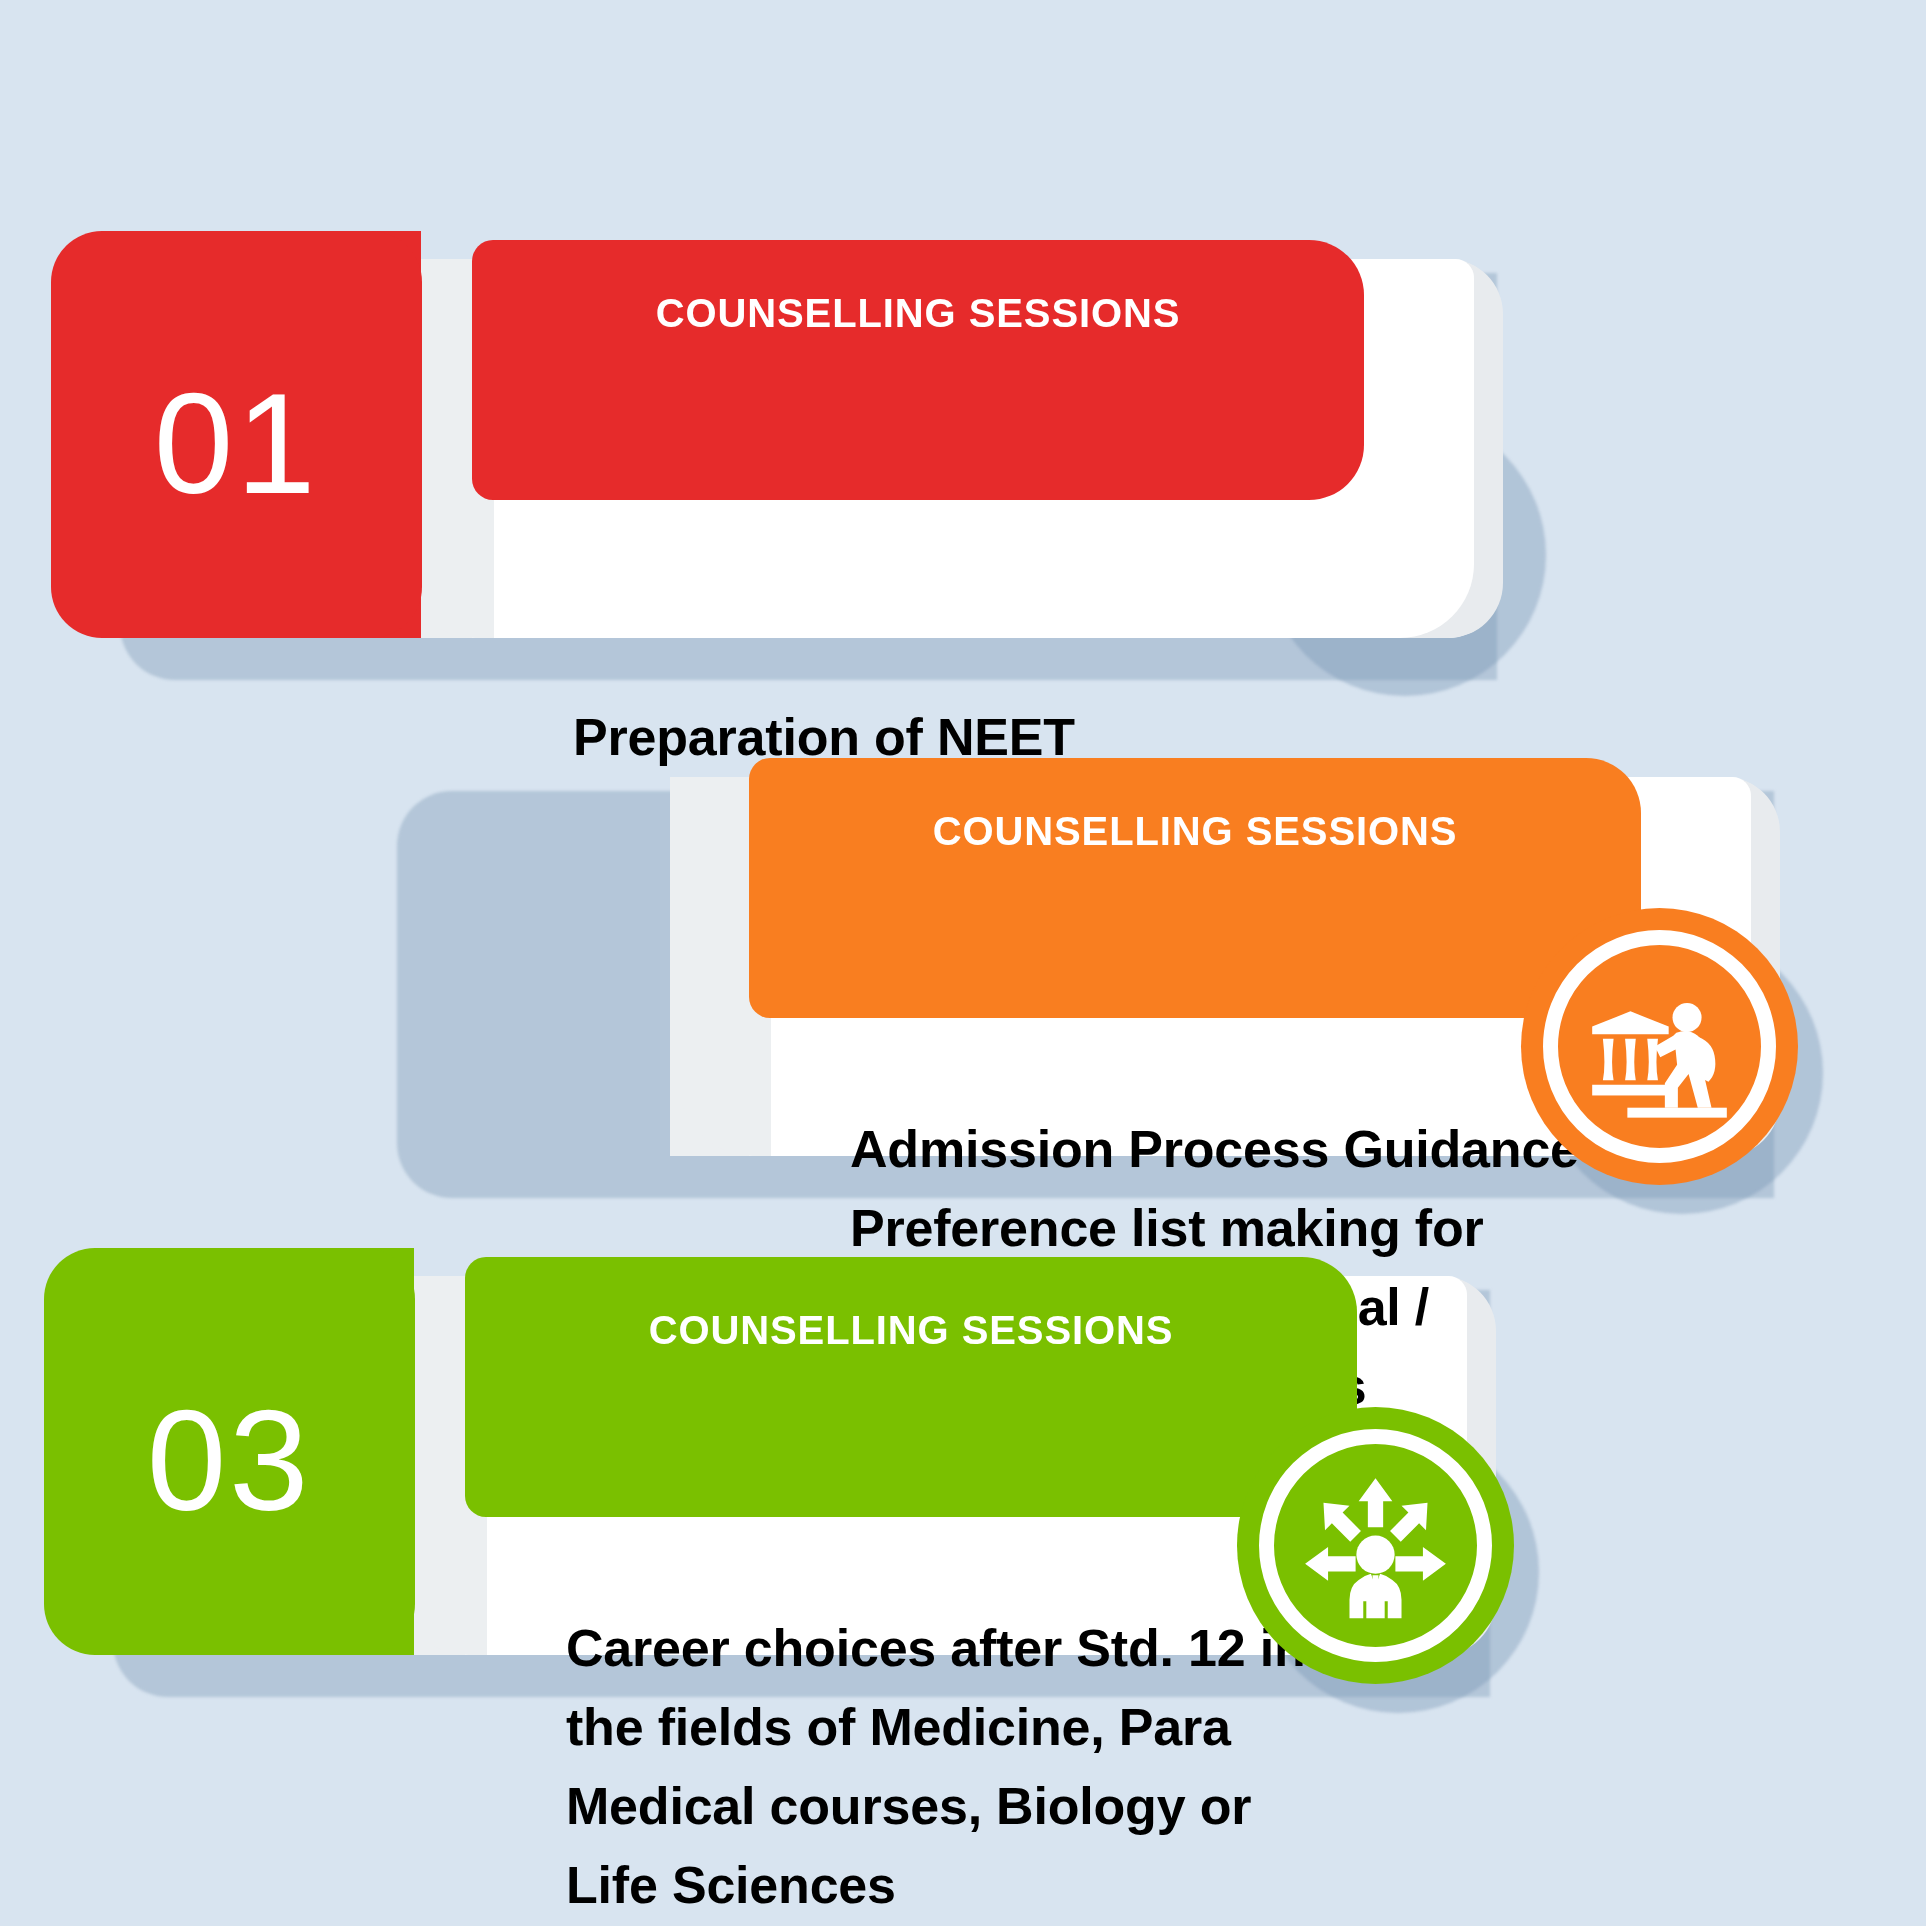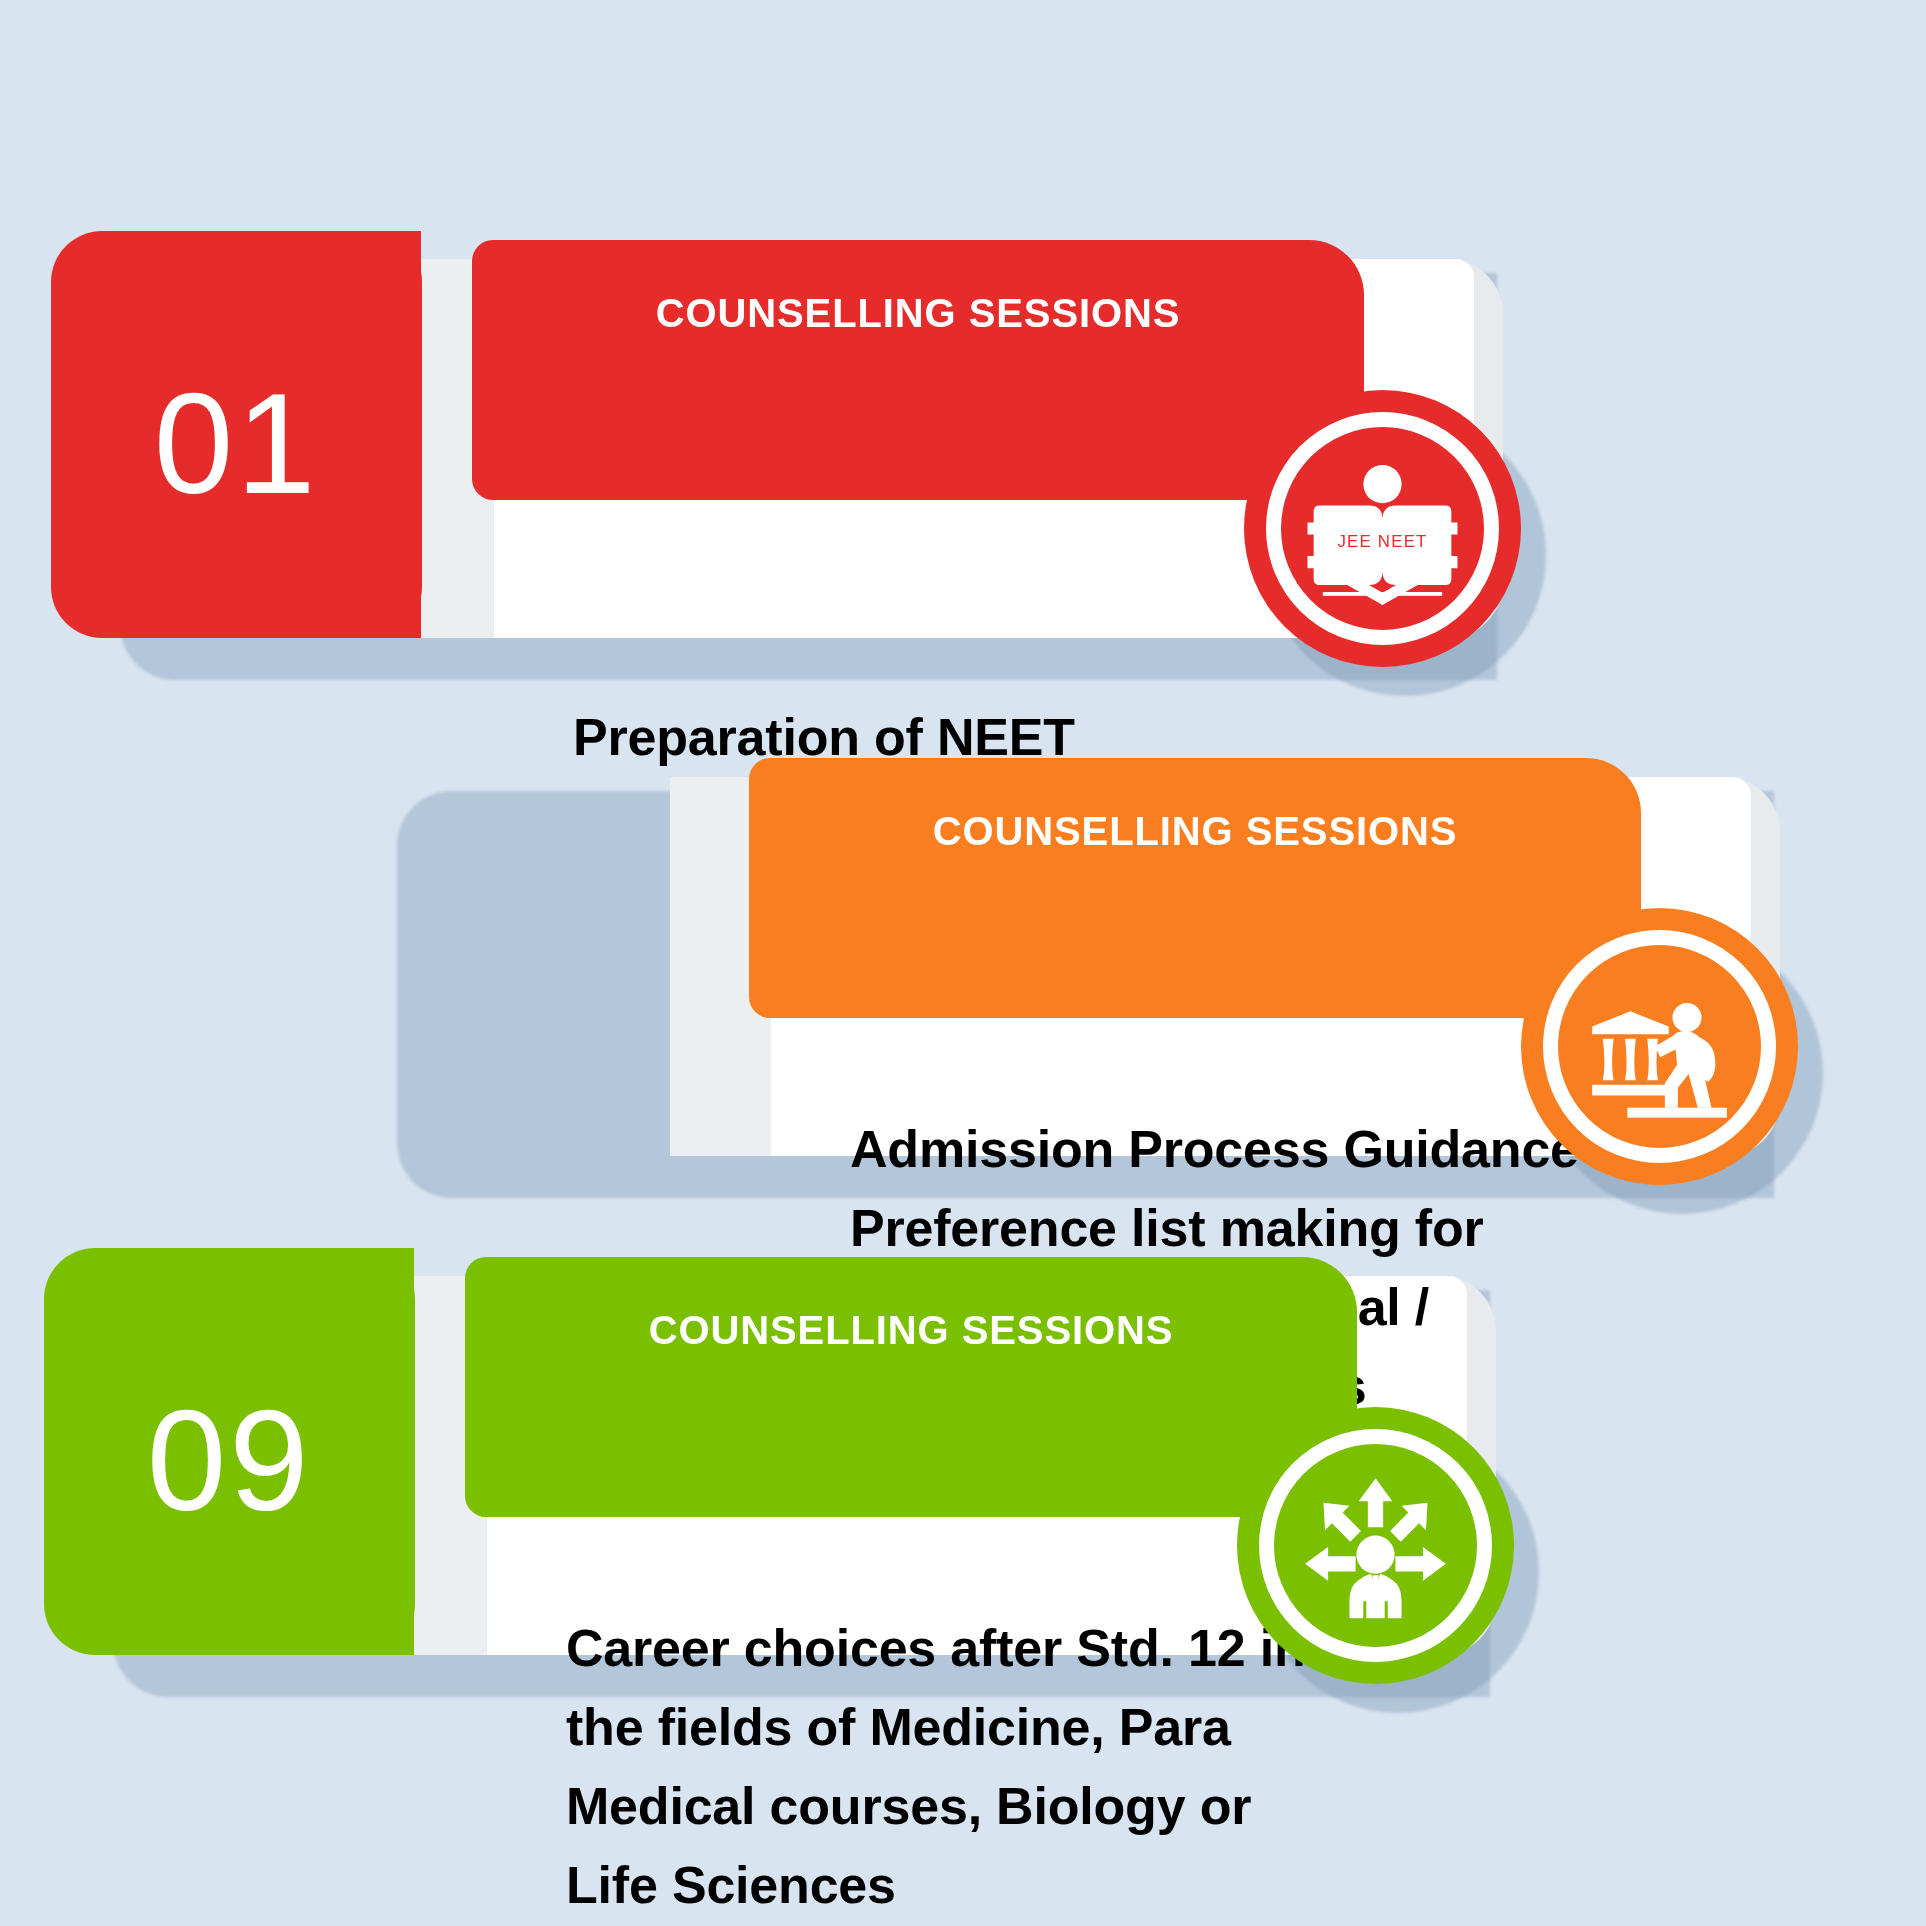--- a/index.html
+++ b/index.html
@@ -220,32 +220,20 @@
     </div>
 
     <div class="ribbon-fold"></div>
     <div class="ribbon">
       <span class="ribbon-label">COUNSELLING SESSIONS</span>
     </div>
 
     <div class="body-copy">Preparation of NEET</div>
 
     <div class="badge-shadow"></div>
-    <div class="badge">
-      <div class="badge-ring"></div>
-      <div class="badge-icon">
-        <svg viewBox="0 0 200 200" width="153" height="153">
-          <circle cx="100" cy="42" r="25" fill="#ffffff"></circle>
-          <path d="M18 70 h64 q18 0 18 18 v0 q0-18 18-18 h64 q8 0 8 8 v14 h8 v16 h-8 v28 h8 v16 h-8 v14 q0 8 -8 8 h-64 q-18 0 -18 -18 q0 18 -18 18 h-64 q-8 0 -8 -8 v-14 h-8 v-16 h8 v-28 h-8 v-16 h8 v-14 q0 -8 8 -8 z" fill="#ffffff"></path>
-          <path d="M18 140 q40 20 82 44 q42 -24 82 -44 l0 14 q-40 22 -82 46 q-42 -24 -82 -46 z" fill="#ffffff"></path>
-          <text x="100" y="124" text-anchor="middle" font-family="'Liberation Sans', sans-serif" font-size="22" letter-spacing="1.6" fill="#e62b2b">JEE NEET</text>
-          <rect x="22" y="183" width="156" height="5" fill="#ffffff"></rect>
-        </svg>
-      </div>
-    </div>
   </div>
 
   <div class="row" id="row2">
     <div class="row-shadow"></div>
 
     <div class="page">
       <div class="page-curl"></div>
       <div class="page-curl-white"></div>
     </div>
     <div class="page-spine"></div>
@@ -286,21 +274,21 @@
     <div class="row-shadow"></div>
 
     <div class="page">
       <div class="page-curl"></div>
       <div class="page-curl-white"></div>
     </div>
     <div class="page-spine"></div>
     <div class="page-spine-curve"></div>
 
     <div class="num-panel">
-      <div class="num-text">09</div>
+      <div class="num-text">03</div>
     </div>
 
     <div class="ribbon-fold"></div>
     <div class="ribbon">
       <span class="ribbon-label">COUNSELLING SESSIONS</span>
     </div>
 
     <div class="body-copy">Career choices after Std. 12 in the fields of Medicine, Para Medical courses, Biology or Life Sciences</div>
 
     <div class="badge-shadow"></div>

